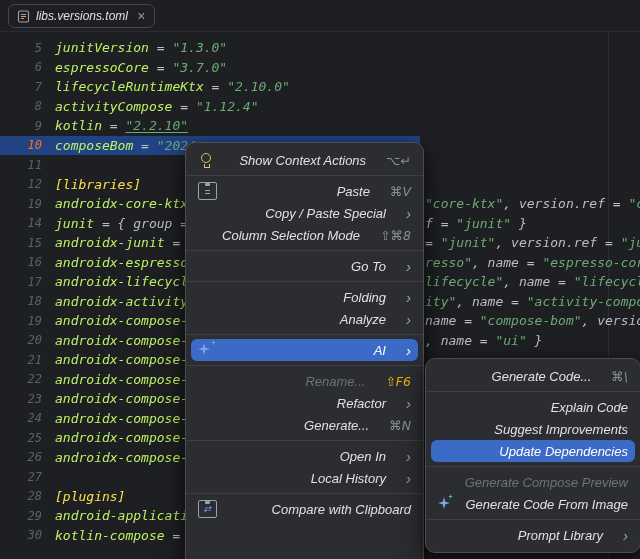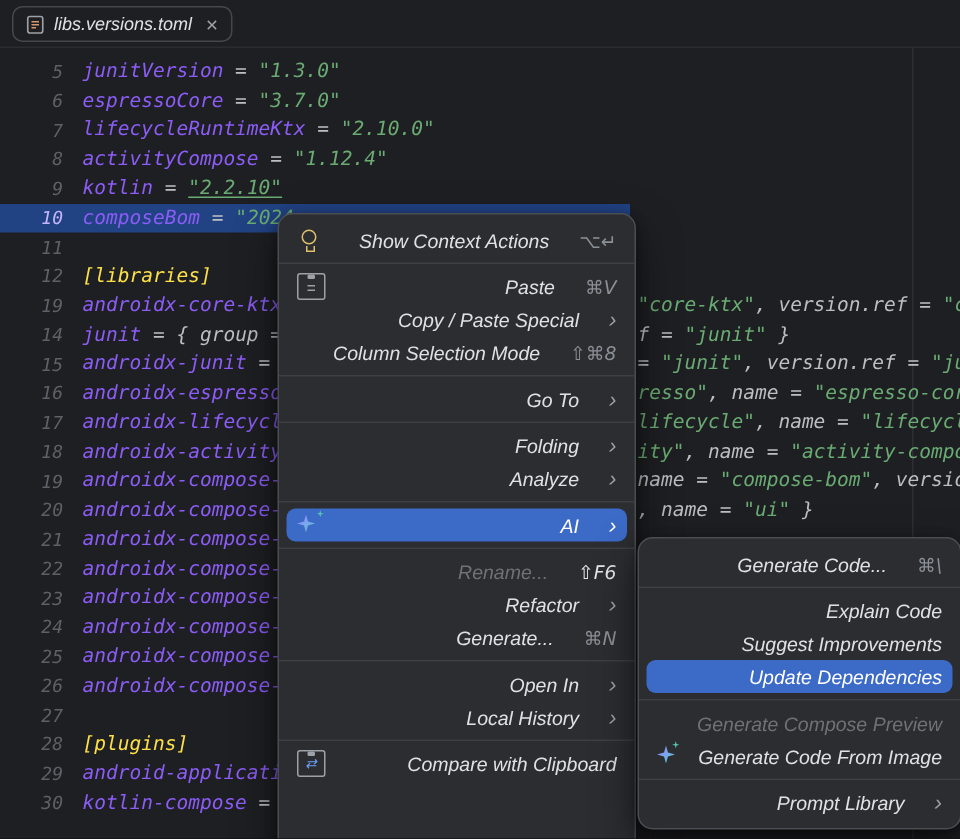--- a/index.html
+++ b/index.html
@@ -15,37 +15,37 @@
   .tab .close{color:#9da0a6;font-size:14px;line-height:1;margin-left:3px;}
 
   
   .editor{position:absolute;top:32px;left:0;right:0;bottom:0;}
   .margin-line{position:absolute;left:608px;top:0;bottom:0;width:1px;background:#2d2f34;}
   .rows{position:absolute;top:6px;left:0;right:0;}
   .row{position:relative;height:19.5px;display:flex;align-items:center;
        font-family:"DejaVu Sans Mono","Liberation Mono",monospace;font-size:13px;white-space:pre;}
   .hlband{position:absolute;left:0;top:0;width:420px;height:100%;background:#214283;}
   .ln{position:relative;width:42px;text-align:right;color:#5c6167;font-size:12px;flex:none;}
-  .row.current .ln{color:#c4b5fd;}
+  .row.current .ln{color:#f97316;}
   .code-left{position:relative;margin-left:13px;white-space:pre;}
   .code-right{position:absolute;left:425px;top:0;height:100%;display:flex;align-items:center;white-space:pre;}
-  .c-key{color:#8b5cf6;} .c-str{color:#6aab73;}
+  .c-key{color:#bef264;} .c-str{color:#6aab73;}
   .c-stru{color:#6aab73;text-decoration:underline;text-underline-offset:2px;}
   .c-op{color:#bcbec4;} .c-hdr{color:#fde047;}
 
   
   .menu{position:absolute;background:#2b2d30;border:1px solid #4b4d53;border-radius:10px;
         box-shadow:0 12px 28px rgba(0,0,0,.55),0 2px 8px rgba(0,0,0,.35);
         padding:6px 0;color:#dfe1e5;font-size:13px;}
   #main-menu{left:185px;top:142px;width:237px;min-height:424px;z-index:10;}
   #ai-menu{left:425px;top:358px;width:214px;z-index:11;}
   .mi{height:22px;display:flex;align-items:center;margin:0 5px;padding:0 7px;border-radius:6px;text-align:right;}
   .mi.sel{background:#3b6ac7;color:#ffffff;}
   .mi.dis{color:#6e7277;}
-  .mi.dis .sc{color:#e5e5e5;}
+  .mi.dis .sc{color:#eab308;}
   .mi .ic{width:17px;height:16px;margin-right:6px;flex:none;display:flex;align-items:center;justify-content:center;position:relative;}
   #ai-menu .mi .ic{width:14px;margin-right:6px;}
   .mi .lbl{flex:1;white-space:nowrap;}
   .mi .sc{color:#8b8f96;margin-left:20px;font-size:12.5px;font-family:"DejaVu Sans",sans-serif;}
   .mi .arr{color:#9ca1a8;margin-left:20px;font-size:15px;line-height:1;}
   .mi.sel .arr{color:#ffffff;}
   .sep{height:1px;background:#3d3f44;margin:4px 0;}
 
   
   .lightbulb-icon{width:11px;height:13px;}

